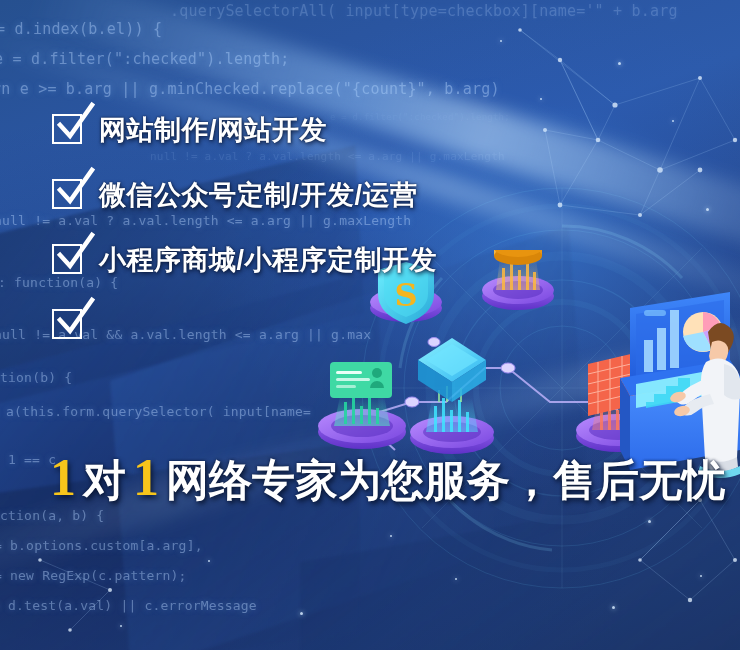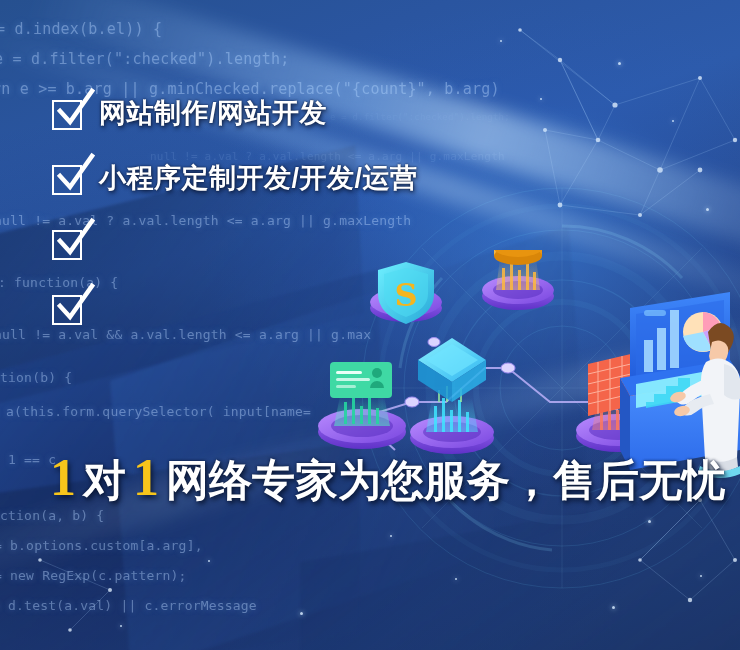--- a/index.html
+++ b/index.html
@@ -82,21 +82,21 @@
     background:rgba(215,235,255,0.85);
     box-shadow:0 0 5px rgba(190,225,255,0.9);
   }
 
   
   .features {
     position:absolute; left:52px; top:100px;
     z-index:40;
   }
   .feature {
-    display:flex; align-items:flex-start;
+    display:flex; align-items:flex-end;
     height:44px; margin-bottom:21px;
   }
   .checkbox {
     position:relative;
     width:30px; height:30px;
     border:2.5px solid #ffffff;
     flex:0 0 30px;
     margin-right:17px;
   }
   .checkbox svg { position:absolute; left:-3px; top:-13px; width:46px; height:44px; overflow:visible; }
@@ -193,20 +193,21 @@
       <path d="M210 48 A162 162 0 0 1 330 100"></path>
       <path d="M80 300 A162 162 0 0 0 200 372"></path>
       <path d="M48 190 A162 162 0 0 1 90 100"></path>
     </g>
     <g fill="none" stroke="#9fe9ff" stroke-opacity="0.16" stroke-width="1">
       <path d="M210 10 L210 410 M10 210 L410 210"></path>
       <path d="M70 70 L350 350 M350 70 L70 350"></path>
     </g>
   </svg>
 
+  <div class="code big" style="left:170px; top:2px;  opacity:.55;">.querySelectorAll( input[type=checkbox][name='" + b.arg</div>
   <div class="code big" style="left:-4px;  top:20px;">= d.index(b.el)) {</div>
   <div class="code big" style="left:-6px;  top:50px;">e = d.filter(":checked").length;</div>
   <div class="code big" style="left:-8px;  top:80px;">rn e &gt;= b.arg || g.minChecked.replace("{count}", b.arg)</div>
   <div class="code mid" style="left:-6px;  top:213px;">null != a.val ? a.val.length &lt;= a.arg || g.maxLength</div>
   <div class="code mid" style="left:-2px;  top:275px;">: function(a) {</div>
   <div class="code mid" style="left:-6px;  top:327px;">null != a.val &amp;&amp; a.val.length &lt;= a.arg || g.max</div>
   <div class="code mid" style="left:-8px;  top:370px;">ction(b) {</div>
   <div class="code mid" style="left:-10px; top:404px;">= a(this.form.querySelector( input[name=</div>
   <div class="code mid" style="left:8px;   top:452px;">1 == c</div>
   <div class="code mid" style="left:-8px;  top:508px;">nction(a, b) {</div>
@@ -453,39 +454,40 @@
       </span>
       <span class="feature-label">网站制作/网站开发</span>
     </div>
 
     <div class="feature">
       <span class="checkbox">
         <svg viewBox="0 0 46 44">
             <path d="M9 22 L19 33 L41 2" fill="none" stroke="#ffffff" stroke-width="4.5" stroke-linecap="square" stroke-linejoin="miter"></path>
           </svg>
       </span>
-      <span class="feature-label">小程序定制开发/开发/运营</span>
+      <span class="feature-label">微信公众号定制/开发/运营</span>
     </div>
 
+
+    <div class="feature">
+      <span class="checkbox">
+        <svg viewBox="0 0 46 44">
+            <path d="M9 22 L19 33 L41 2" fill="none" stroke="#ffffff" stroke-width="4.5" stroke-linecap="square" stroke-linejoin="miter"></path>
+          </svg>
+      </span>
+      <span class="feature-label">小程序商城/小程序定制开发</span>
+    </div>
 
     <div class="feature">
       <span class="checkbox">
         <svg viewBox="0 0 46 44">
             <path d="M9 22 L19 33 L41 2" fill="none" stroke="#ffffff" stroke-width="4.5" stroke-linecap="square" stroke-linejoin="miter"></path>
           </svg>
       </span>
     </div>
 
-    <div class="feature">
-      <span class="checkbox">
-        <svg viewBox="0 0 46 44">
-            <path d="M9 22 L19 33 L41 2" fill="none" stroke="#ffffff" stroke-width="4.5" stroke-linecap="square" stroke-linejoin="miter"></path>
-          </svg>
-      </span>
-    </div>
-
   </div>
 
   <div class="headline">
     <span class="num">1</span><span class="sp"></span><span>对</span><span class="sp"></span><span class="num">1</span><span class="sp"></span><span>网络专家为您服务，售后无忧！</span>
   </div>
 
 </div>
 
 </body></html>

